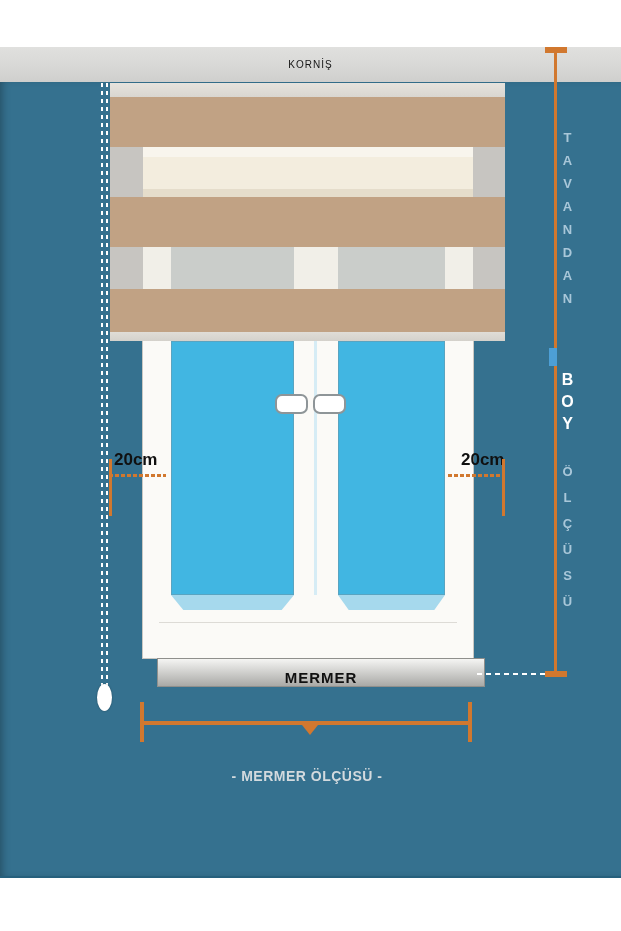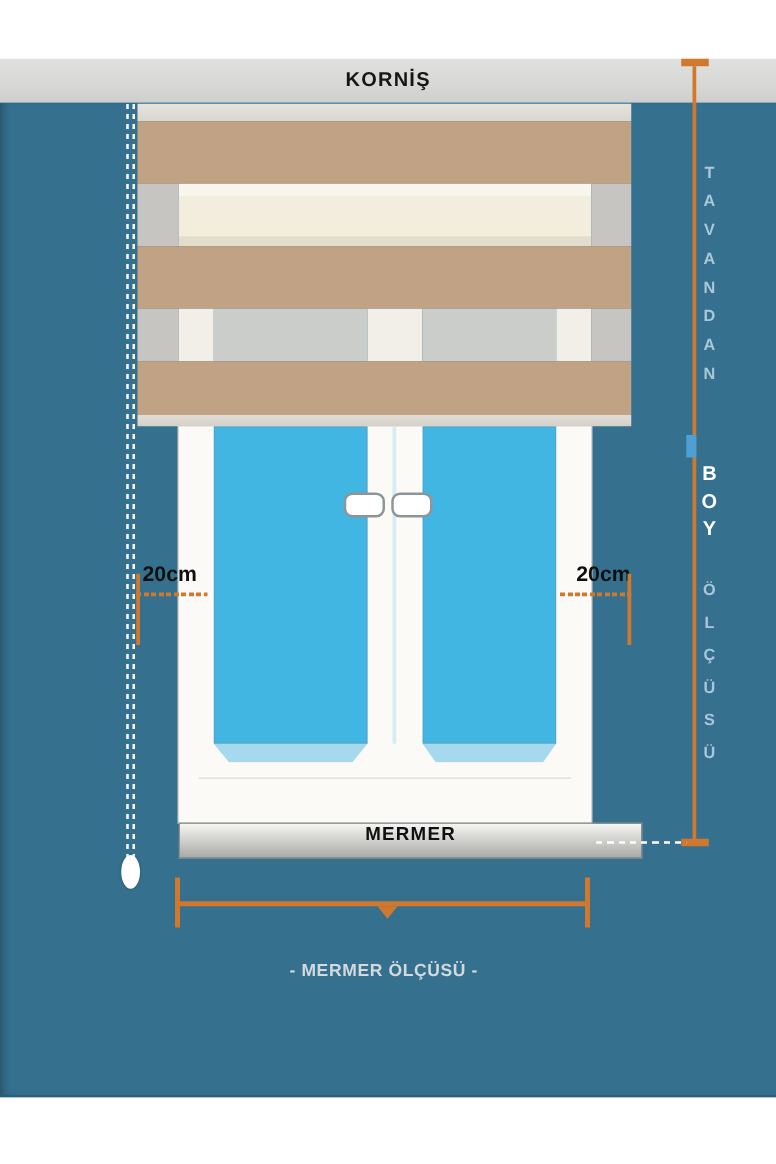--- a/index.html
+++ b/index.html
@@ -10,21 +10,21 @@
   }
   .abs{position:absolute;}
 
   
   .ceiling{left:0;top:0;width:621px;height:47px;background:#ffffff;}
   .cornice-band{
     left:0;top:47px;width:621px;height:35px;
     background:linear-gradient(180deg,#e0e0de,var(--band-gray) 55%,#cfcfcd);
     display:flex;align-items:center;justify-content:center;
   }
-  .cornice-band span{font-weight:bold;font-size:16px;color:#161616;letter-spacing:1px;}
+  .cornice-band span{font-weight:normal;font-size:10px;color:#161616;letter-spacing:1px;}
 
   
   .wall{
     left:0;top:82px;width:621px;height:794px;background:var(--wall);
     box-shadow:inset 6px 0 8px -4px rgba(0,0,0,.3);
     border-bottom:2px solid #26607d;
   }
   .floor{left:0;top:878px;width:621px;height:53px;background:#ffffff;}
 
   
@@ -64,24 +64,24 @@
   .s1{top:64px;height:50px;}
   .s2{top:164px;height:42px;}
   .seg{height:100%;}
   .seg.wallgray{background:var(--sheer-gray);}
   .seg.cream{background:var(--sheer-cream);box-shadow:inset 0 -8px 0 rgba(216,206,184,.5),inset 0 10px 0 rgba(255,255,255,.45);}
   .seg.postwhite{background:var(--sheer-white);}
   .seg.glassgray{background:var(--sheer-glass);}
   .bottombar{top:249px;height:9px;background:linear-gradient(180deg,#e0ddd7,var(--bottom-bar));}
 
   
-  .mermer{left:143px;top:658px;width:371px;height:29px;
+  .mermer{left:157px;top:658px;width:328px;height:29px;
     background:linear-gradient(180deg,var(--mermer-light),var(--mermer-dark));
     border:1px solid #8f8f8c;box-sizing:border-box;
-    display:flex;align-items:flex-start;justify-content:center;}
+    display:flex;align-items:flex-end;justify-content:center;}
   .mermer span{font-weight:bold;font-size:15px;color:#101010;letter-spacing:1px;}
 
   
   .orange{background:var(--orange);}
   .wline{left:142px;top:721px;width:330px;height:4px;}
   .wtick{width:4px;height:40px;top:702px;}
   .wtl{left:140px;} .wtr{left:468px;}
   .warrow{left:302px;top:725px;width:0;height:0;
     border-left:8px solid transparent;border-right:8px solid transparent;
     border-top:10px solid var(--orange);}

